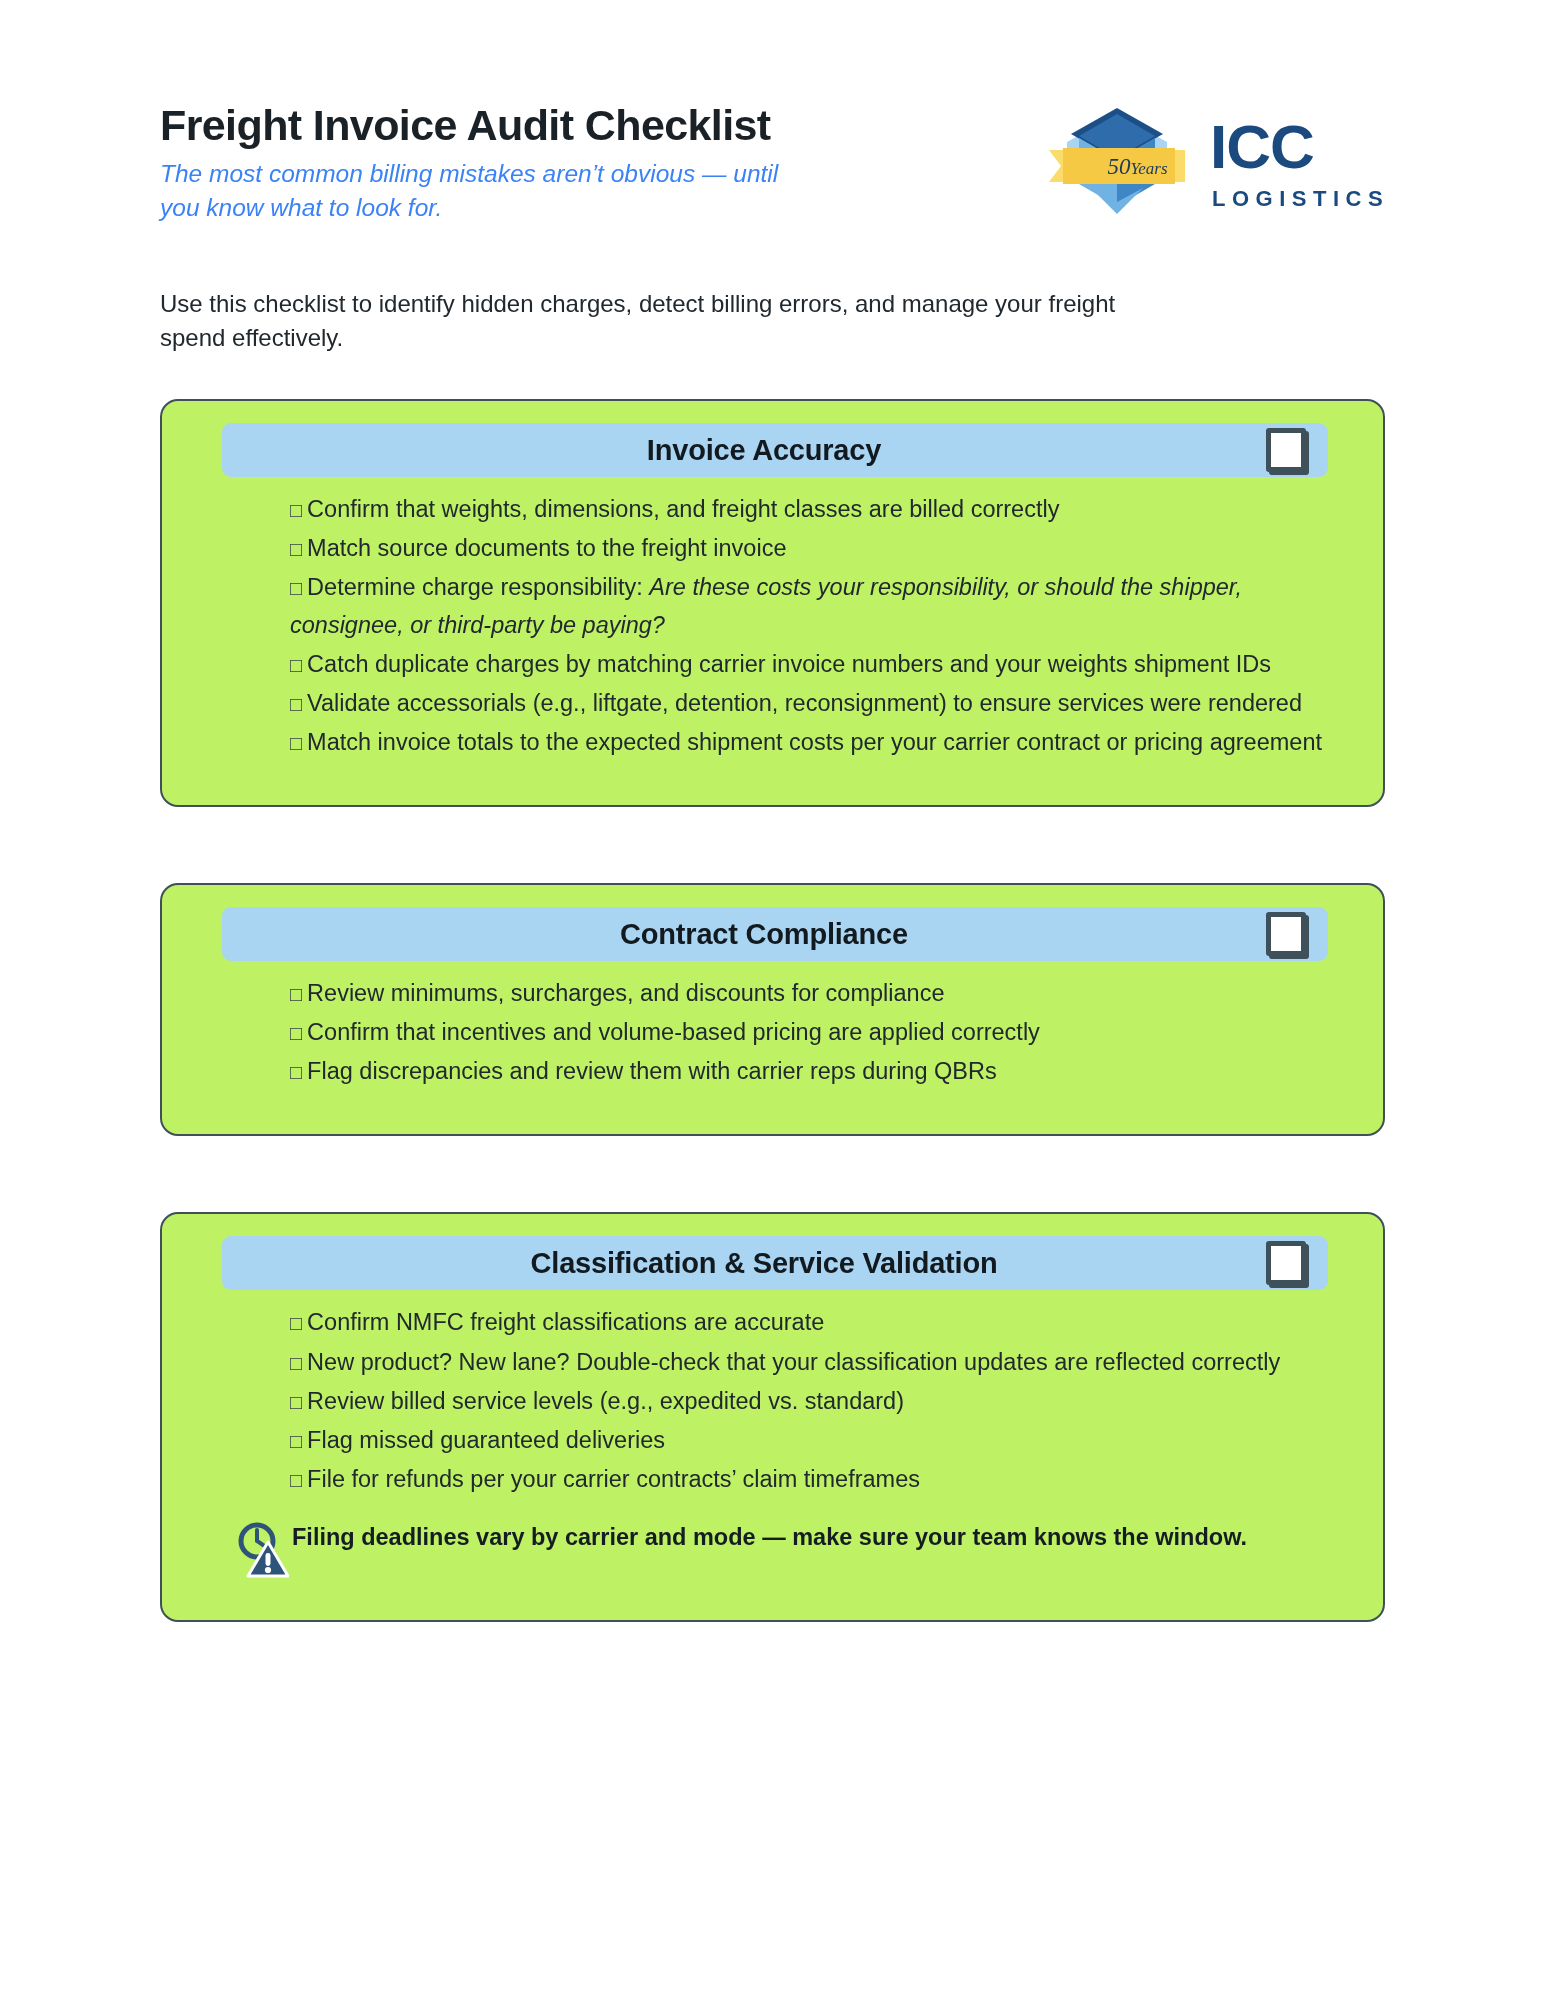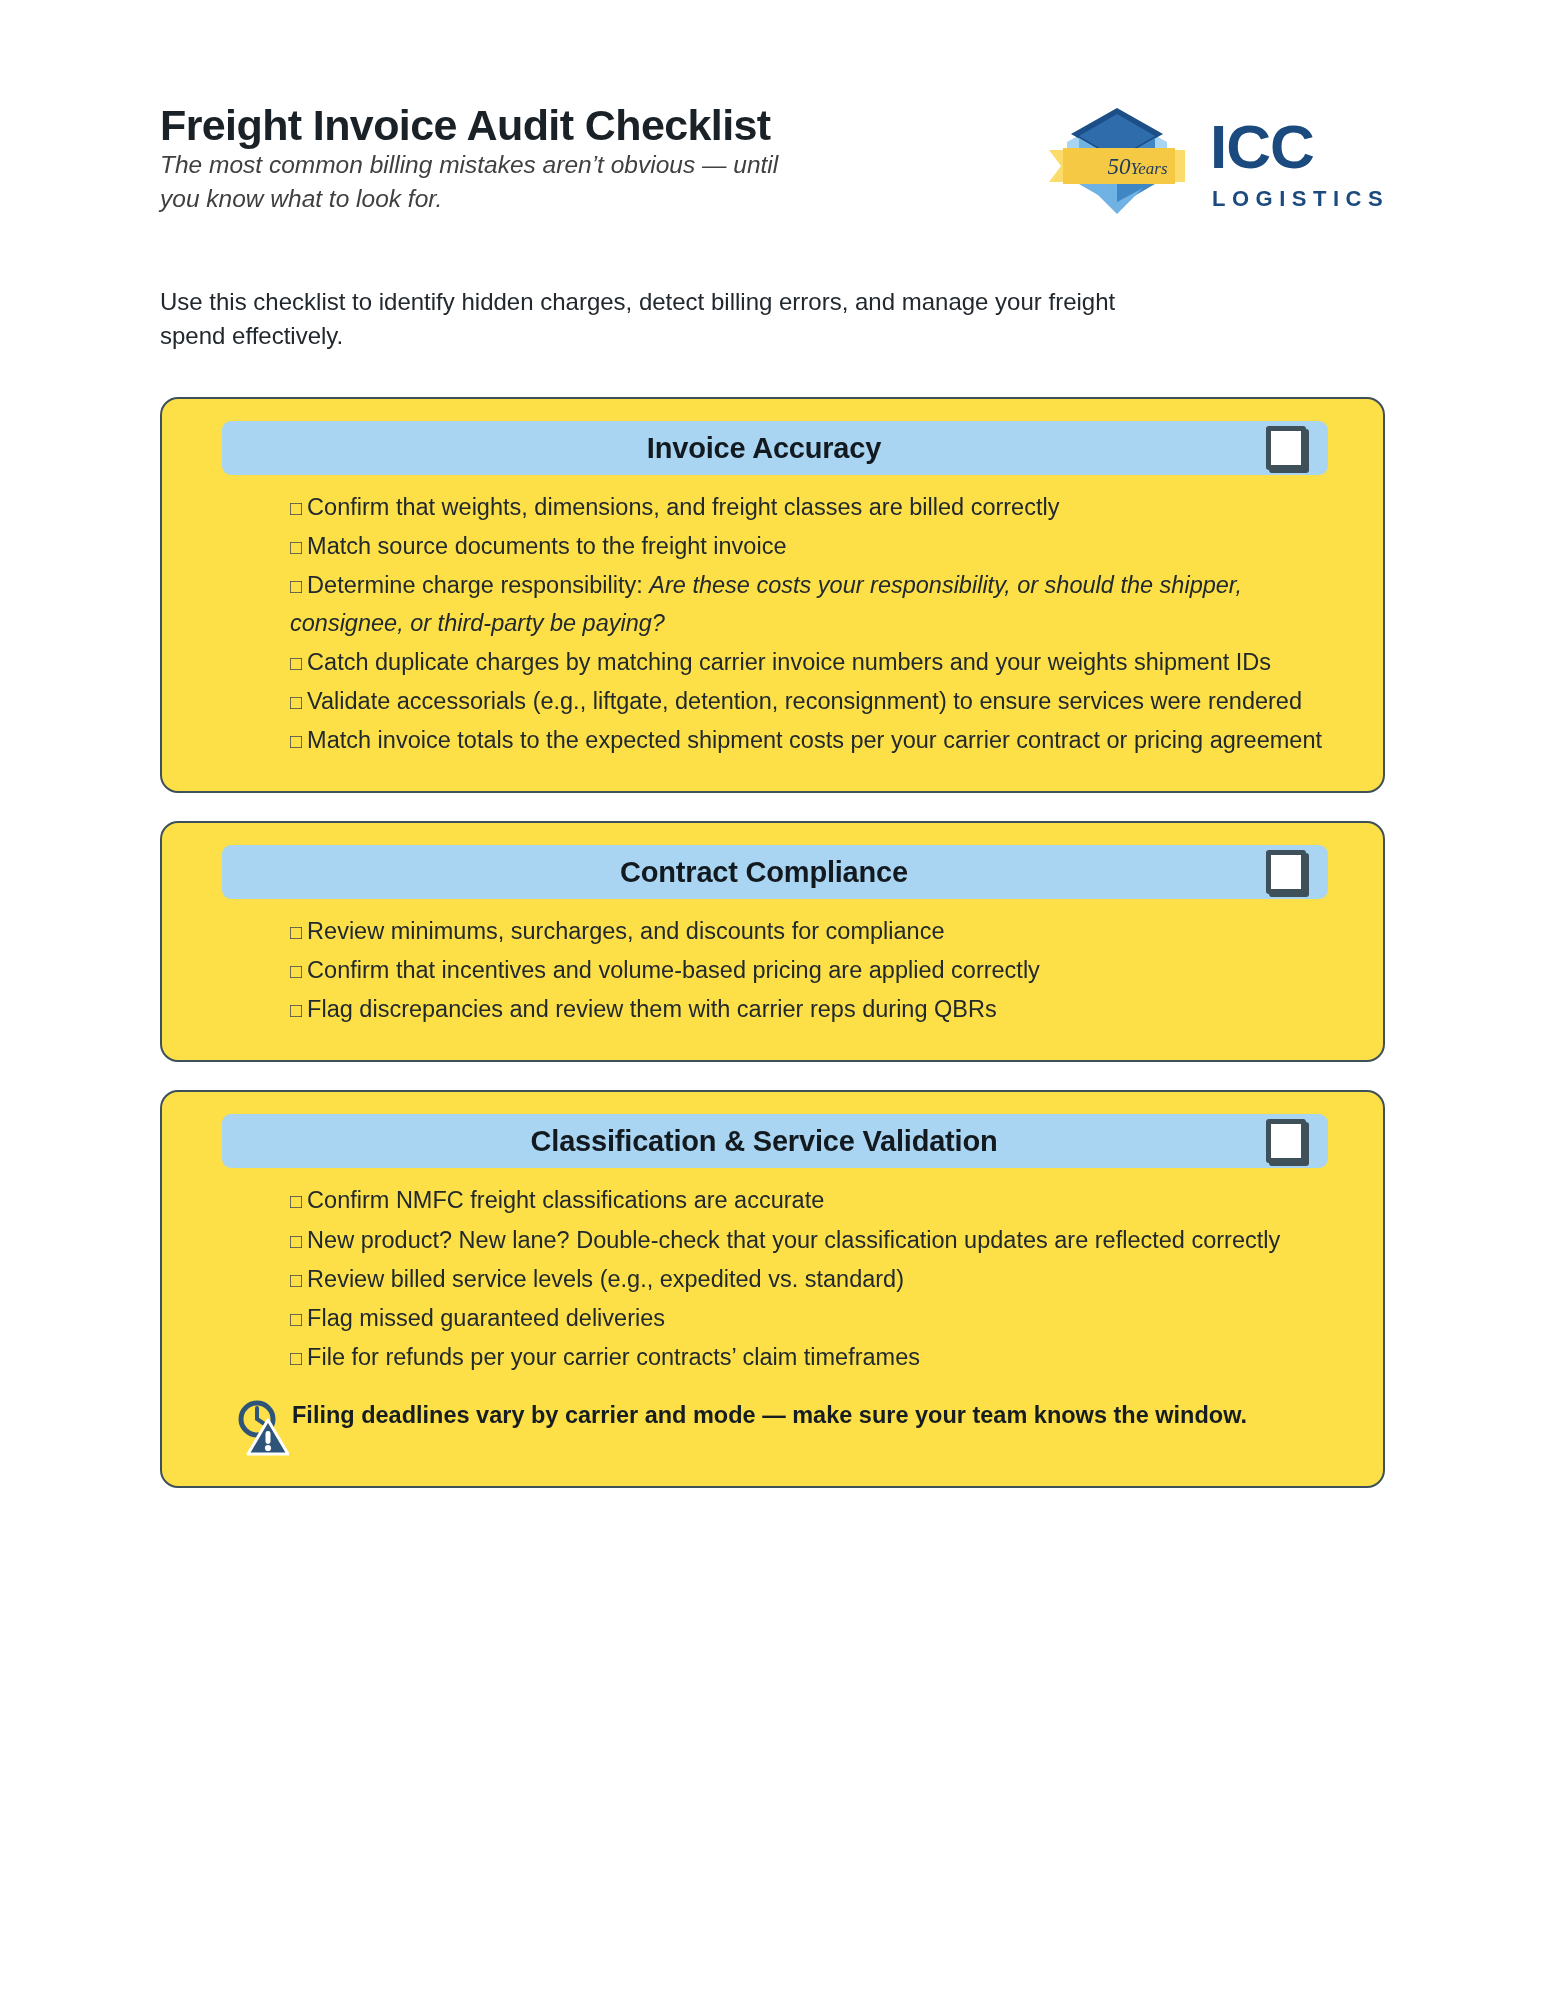--- a/index.html
+++ b/index.html
@@ -37,24 +37,25 @@
   .doc-title {
     font-size: 43px;
     font-weight: 700;
     letter-spacing: -0.6px;
     color: #1b2227;
     line-height: 1.08;
     white-space: nowrap;
   }
 
   .doc-subtitle {
+    margin-top: 9px;
     font-size: 24.5px;
     font-style: italic;
     line-height: 1.36;
-    color: #404040;
+    color: #3b82f6;
     max-width: 640px;
   }
 
   
   .logo {
     position: relative;
     width: 340px;
     height: 120px;
     flex: 0 0 auto;
     margin-top: 6px;
@@ -69,23 +70,23 @@
     color: #21282e;
     max-width: 1000px;
   }
 
   
   .cards { margin-top: 44px; }
 
   .card {
     border: 2.5px solid #3e5059;
     border-radius: 18px;
-    background: #fde047;
-    padding: 22px 28px 30px 28px;
-    margin-bottom: 28px;
+    background: #bef264;
+    padding: 22px 28px 42px 28px;
+    margin-bottom: 76px;
   }
 
   .card-header {
     background: #a9d5f2;
     border-radius: 9px;
     height: 54px;
     margin: 0 27px 0 32px;
     display: flex;
     align-items: center;
     justify-content: space-between;

